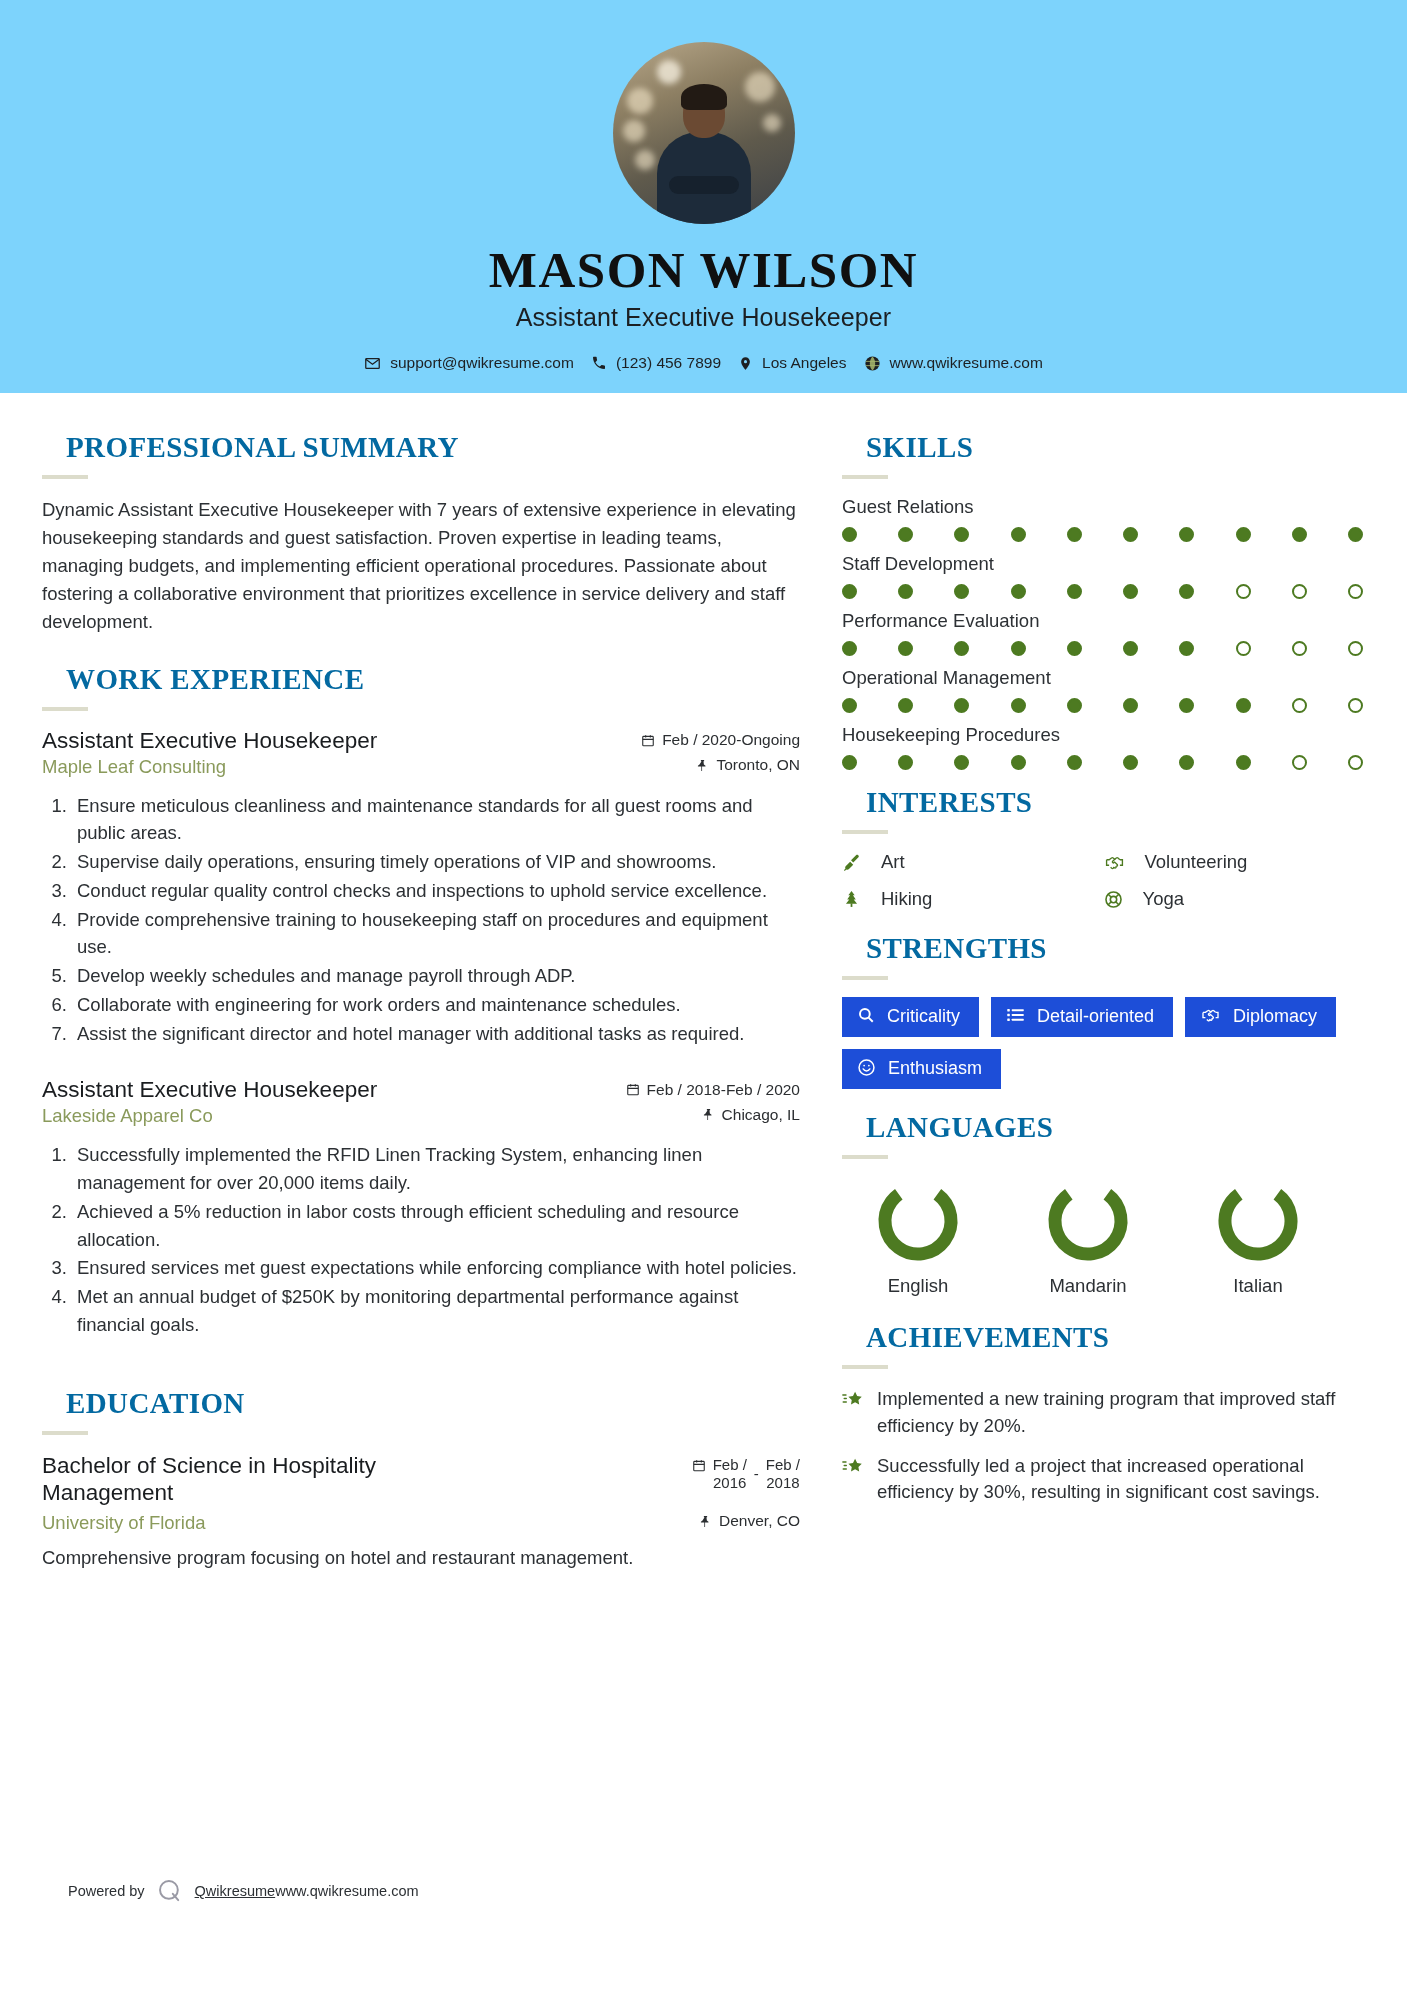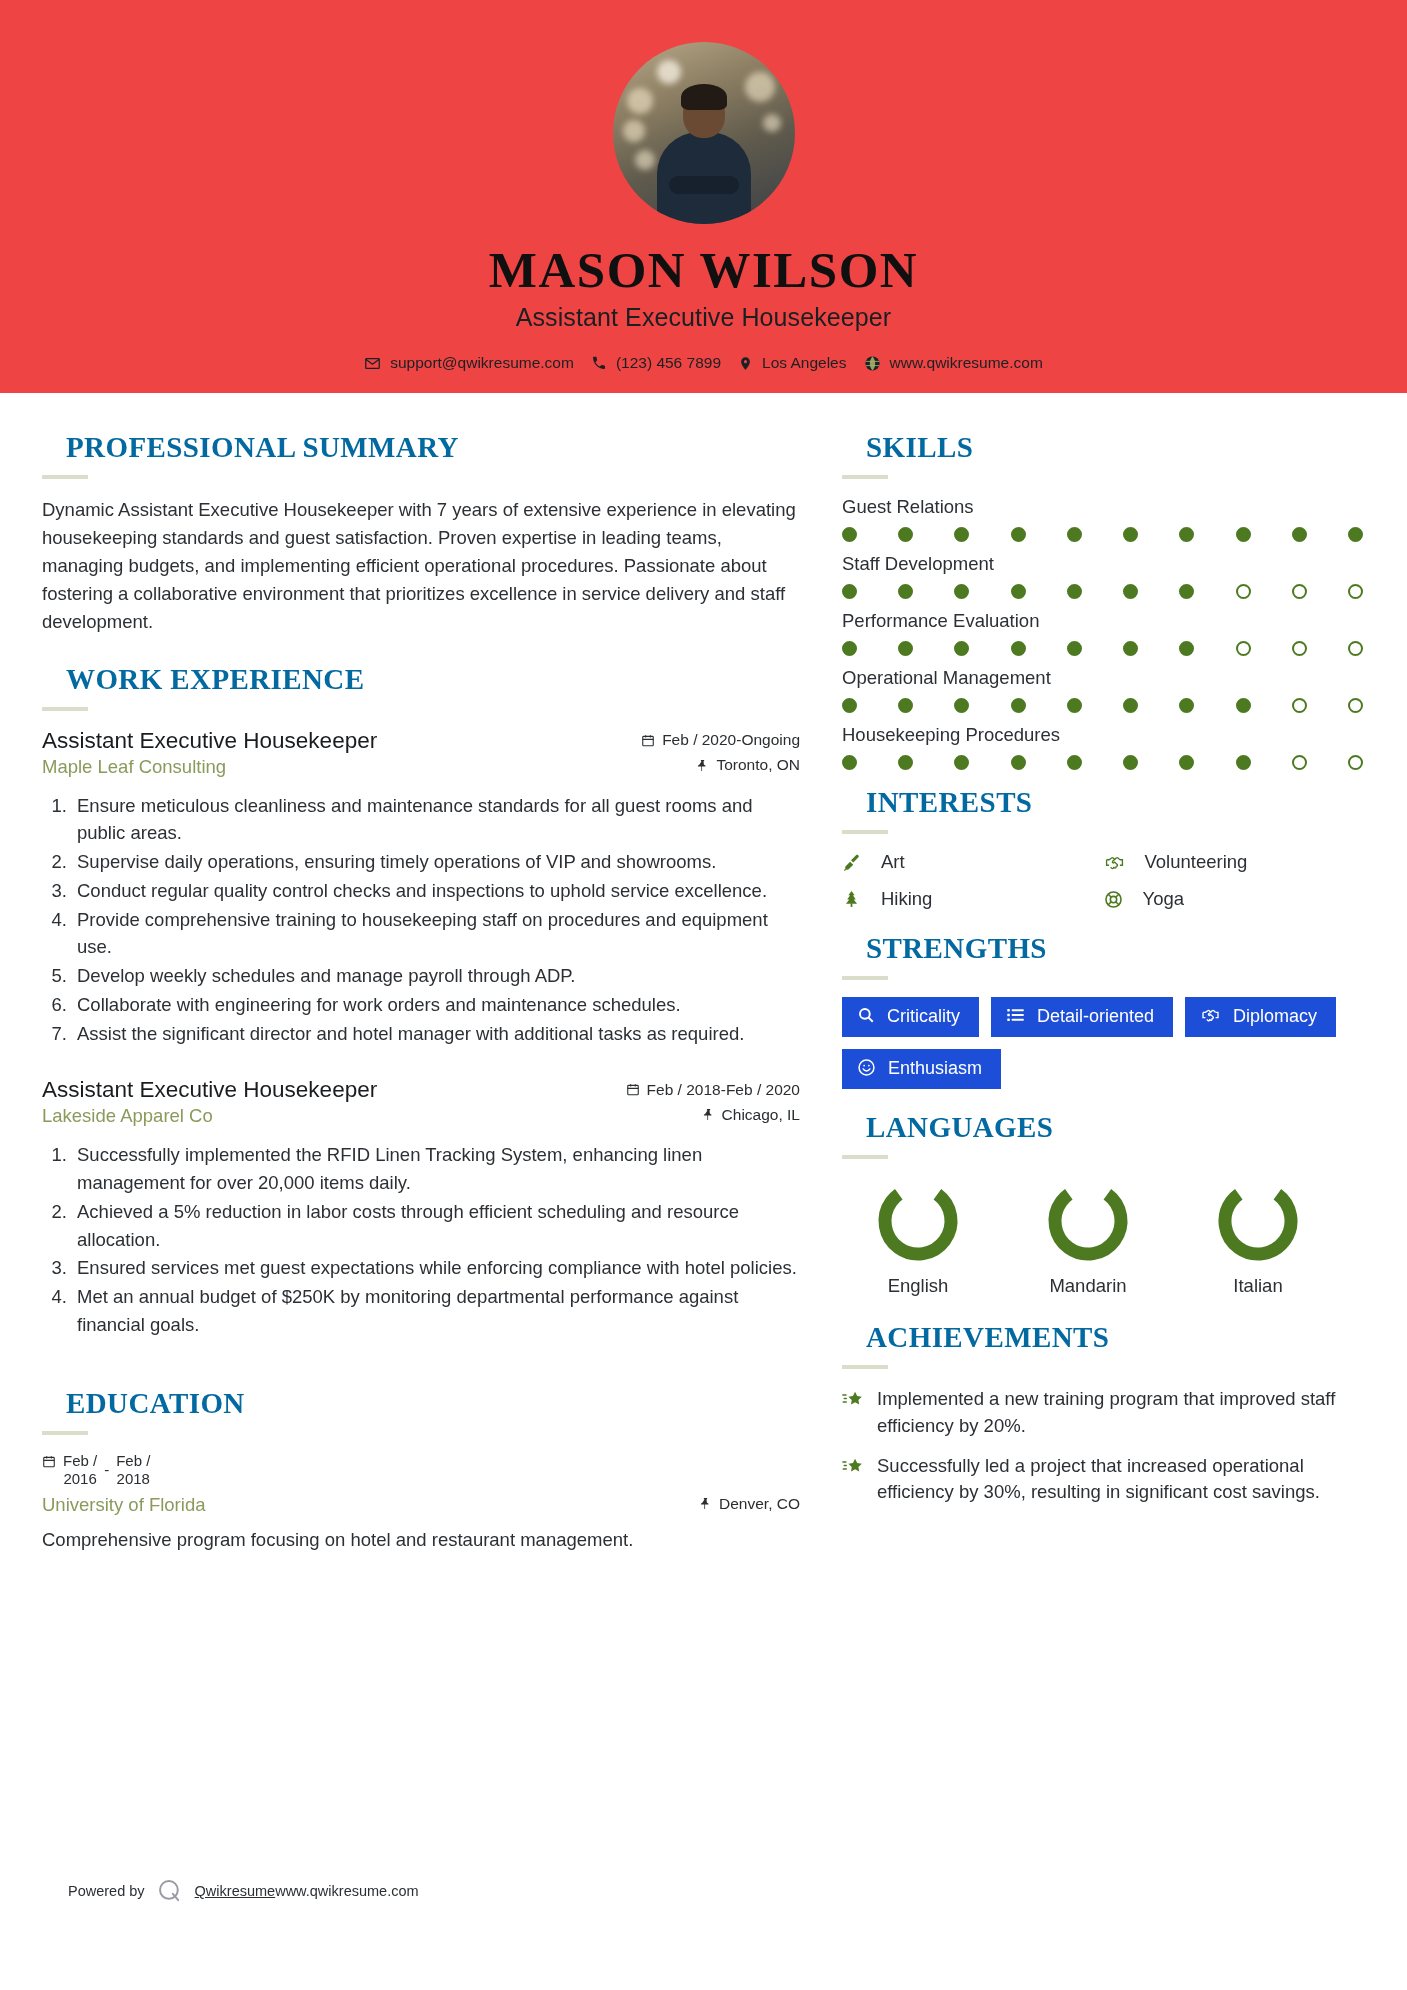--- a/index.html
+++ b/index.html
@@ -8,21 +8,21 @@
     width: 1407px;
     height: 1990px;
     background: #ffffff;
     font-family: "Liberation Sans", sans-serif;
     color: #25282b;
     overflow: hidden;
   }
 
   
   .header {
-    background: #ef4444;
+    background: #7dd3fc;
     height: 393px;
     padding-top: 42px;
     text-align: center;
     position: relative;
   }
   .avatar {
     width: 182px;
     height: 182px;
     border-radius: 50%;
     margin: 0 auto;
@@ -356,20 +356,21 @@
         </ol>
       </div>
     </div>
 
     <div style="margin-top:48px">
       <div class="section-title">EDUCATION</div>
       <div class="section-rule"></div>
 
       <div>
         <div class="job-row">
+          <div class="job-position" style="max-width:440px; line-height:1.2">Bachelor of Science in Hospitality Management</div>
           <div class="meta" style="align-items:flex-start">
             <span style="margin-top:2px">
               <svg width="14" height="15" viewBox="0 0 24 24" fill="none" stroke="#2b2e31" stroke-width="1.9">
                 <rect x="3" y="5" width="18" height="16" rx="1.5"></rect>
                   <path d="M3 10h18M8 3v4M16 3v4"></path>
               </svg>
             </span>
             <div class="edu-dates">
               <div class="d">
                 <div>Feb /</div>

